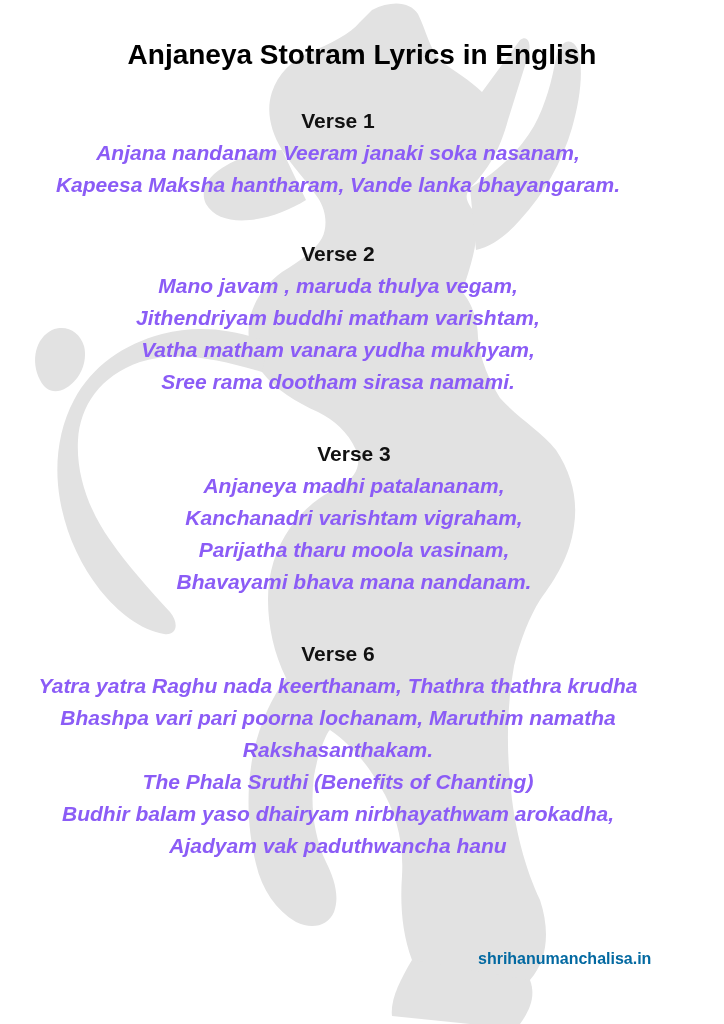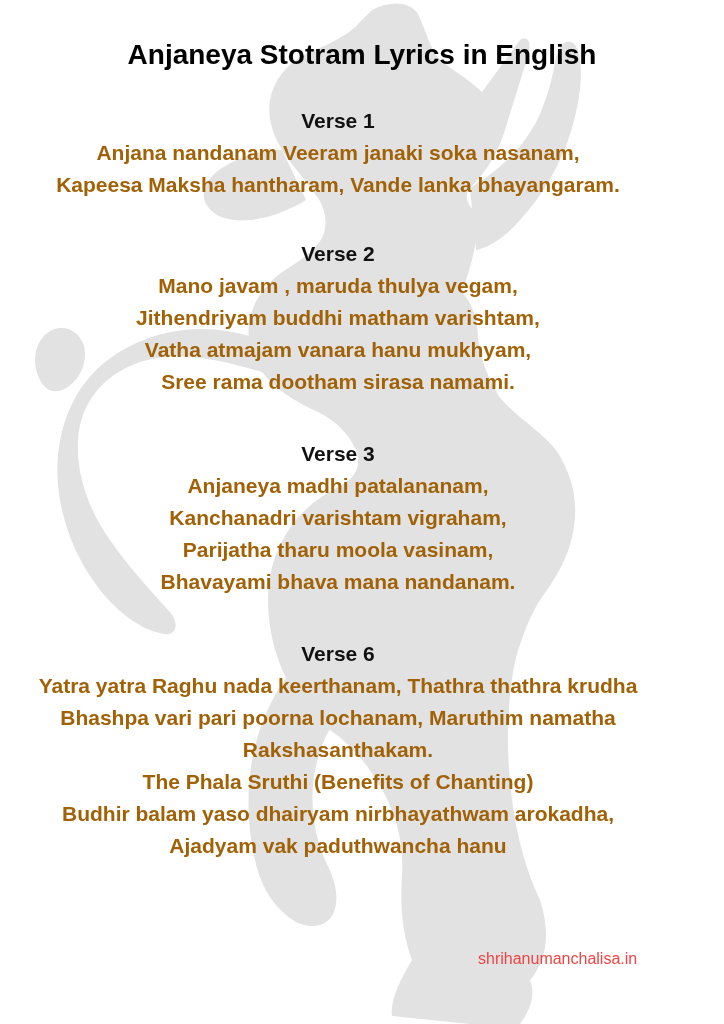--- a/index.html
+++ b/index.html
@@ -49,34 +49,35 @@
     .verse-heading {
       font-size: 21px;
       font-weight: bold;
       line-height: 32px;
       color: #111;
     }
     .verse-line {
       font-size: 21px;
       font-weight: bold;
       line-height: 32px;
-      color: #a16207;
+      color: #8b5cf6;
       white-space: nowrap;
+      font-style: italic;
     }
     #v1 { top: 105px; }
     #v2 { top: 238px; }
-    #v3 { top: 438px; }
+    #v3 { top: 438px; padding-left: 16px; }
     #v4 { top: 638px; }
     .footer {
       position: absolute;
       left: 478px;
       top: 950px;
       font-size: 16px;
-      font-weight: normal;
-      color: #ef4444;
+      font-weight: bold;
+      color: #0369a1;
       white-space: nowrap;
     }
   </style>
 </head>
 <body>
 
 <svg class="silhouette" viewBox="0 0 724 1024" xmlns="http://www.w3.org/2000/svg">
   <g fill="#e2e2e2">
 
     <path d="M372 10 C392 0 410 2 418 14 C426 30 430 50 440 60 C455 72 470 80 482 92 L520 40 C528 34 532 44 528 56 L508 120 C500 150 488 170 470 188 C462 198 470 206 476 214 C480 240 470 268 462 292 C470 300 478 318 478 338 C480 360 490 382 500 398 C520 420 540 430 556 450 C572 474 578 500 574 526 C570 556 556 578 540 600 C530 616 520 640 514 666 C508 700 506 740 510 780 C514 830 526 870 540 900 C550 930 548 960 530 980 C508 1000 476 1006 452 998 C434 992 420 978 412 960 C402 934 400 904 402 876 C404 842 396 812 380 786 C366 762 350 744 330 730 C312 716 296 698 286 678 C274 654 268 626 268 600 C268 572 276 548 290 528 C302 510 320 496 340 486 C356 478 362 464 356 450 C348 432 334 420 318 412 C296 402 276 390 262 372 C250 356 246 336 250 318 C254 300 266 284 282 272 C298 262 314 252 322 238 C328 226 326 210 318 198 C306 180 292 166 282 150 C270 130 266 110 272 92 C278 74 292 60 310 52 C330 44 350 34 360 22 Z"></path>
@@ -101,21 +102,21 @@
   <div class="verse" id="v1">
     <div class="verse-heading">Verse 1</div>
     <div class="verse-line">Anjana nandanam Veeram janaki soka nasanam,</div>
     <div class="verse-line">Kapeesa Maksha hantharam, Vande lanka bhayangaram.</div>
   </div>
 
   <div class="verse" id="v2">
     <div class="verse-heading">Verse 2</div>
     <div class="verse-line">Mano javam , maruda thulya vegam,</div>
     <div class="verse-line">Jithendriyam buddhi matham varishtam,</div>
-    <div class="verse-line">Vatha atmajam vanara hanu mukhyam,</div>
+    <div class="verse-line">Vatha matham vanara yudha mukhyam,</div>
     <div class="verse-line">Sree rama dootham sirasa namami.</div>
   </div>
 
   <div class="verse" id="v3">
     <div class="verse-heading">Verse 3</div>
     <div class="verse-line">Anjaneya madhi patalananam,</div>
     <div class="verse-line">Kanchanadri varishtam vigraham,</div>
     <div class="verse-line">Parijatha tharu moola vasinam,</div>
     <div class="verse-line">Bhavayami bhava mana nandanam.</div>
   </div>

